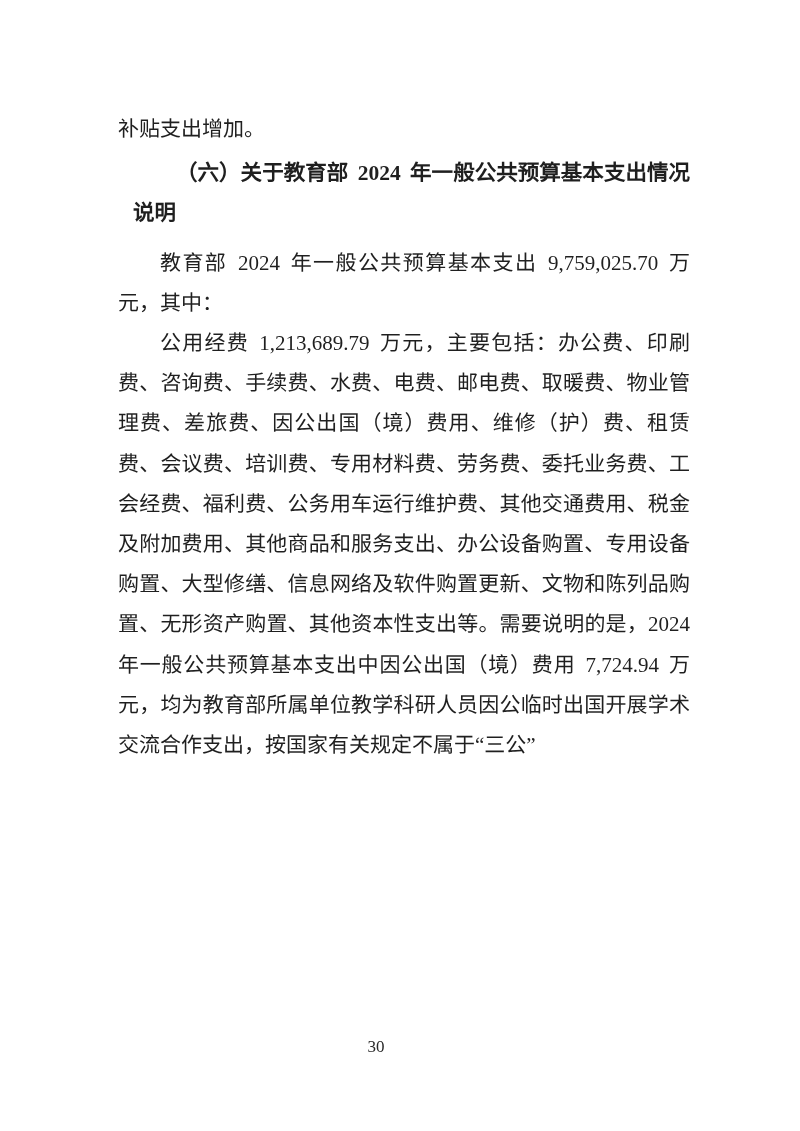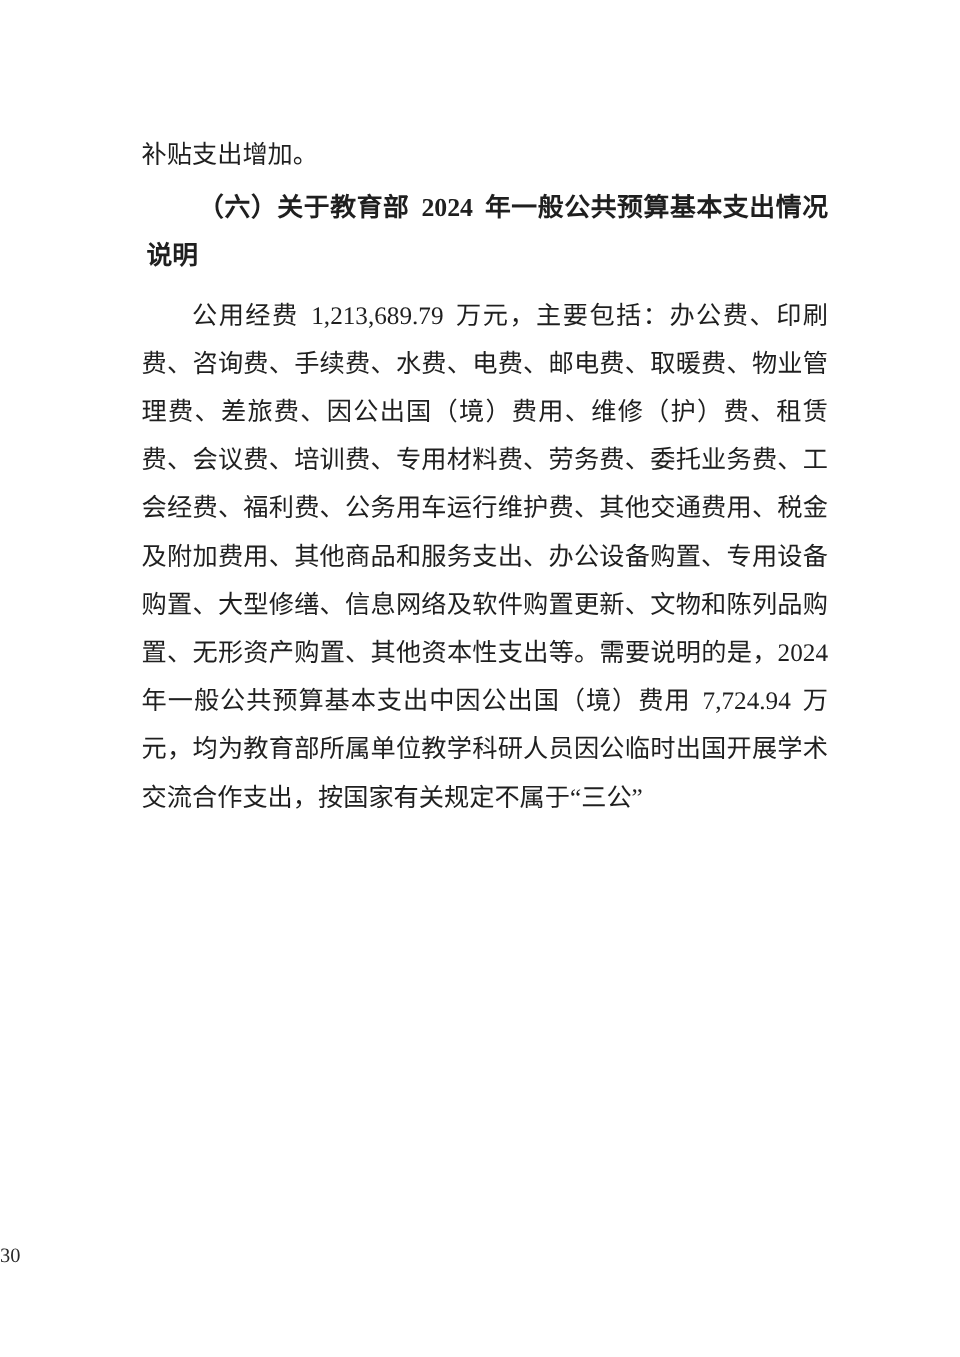--- a/index.html
+++ b/index.html
@@ -29,41 +29,42 @@
   }
   .para {
     margin: 0;
     padding: 0;
     text-indent: 2em;
   }
   .para.no-indent {
     text-indent: 0;
   }
   .heading {
-    margin: 4px 0 9px 4px;
+    margin: 4px 0 9px 15px;
     padding: 0;
     text-indent: 2em;
     font-weight: 700;
     font-size: 21.5px;
   }
   .page-number {
     position: absolute;
     top: 1036px;
     left: 0;
     width: 100%;
-    text-align: left;
+    text-align: center;
     font-size: 17px;
     line-height: 22px;
     color: #2a2a2a;
     word-spacing: 0;
   }
 </style>
 </head>
 <body>
 
 <div class="page">
   <div class="content">
     <p class="para no-indent">补贴支出增加。</p>
     <p class="heading">（六）关于教育部 2024 年一般公共预算基本支出情况说明</p>
+    <p class="para">教育部 2024 年一般公共预算基本支出 9,759,025.70 万元，其中：</p>
     <p class="para">公用经费 1,213,689.79 万元，主要包括：办公费、印刷费、咨询费、手续费、水费、电费、邮电费、取暖费、物业管理费、差旅费、因公出国（境）费用、维修（护）费、租赁费、会议费、培训费、专用材料费、劳务费、委托业务费、工会经费、福利费、公务用车运行维护费、其他交通费用、税金及附加费用、其他商品和服务支出、办公设备购置、专用设备购置、大型修缮、信息网络及软件购置更新、文物和陈列品购置、无形资产购置、其他资本性支出等。需要说明的是，2024 年一般公共预算基本支出中因公出国（境）费用 7,724.94 万元，均为教育部所属单位教学科研人员因公临时出国开展学术交流合作支出，按国家有关规定不属于“三公”</p>
   </div>
   <div class="page-number">30</div>
 </div>
 
 </body></html>

